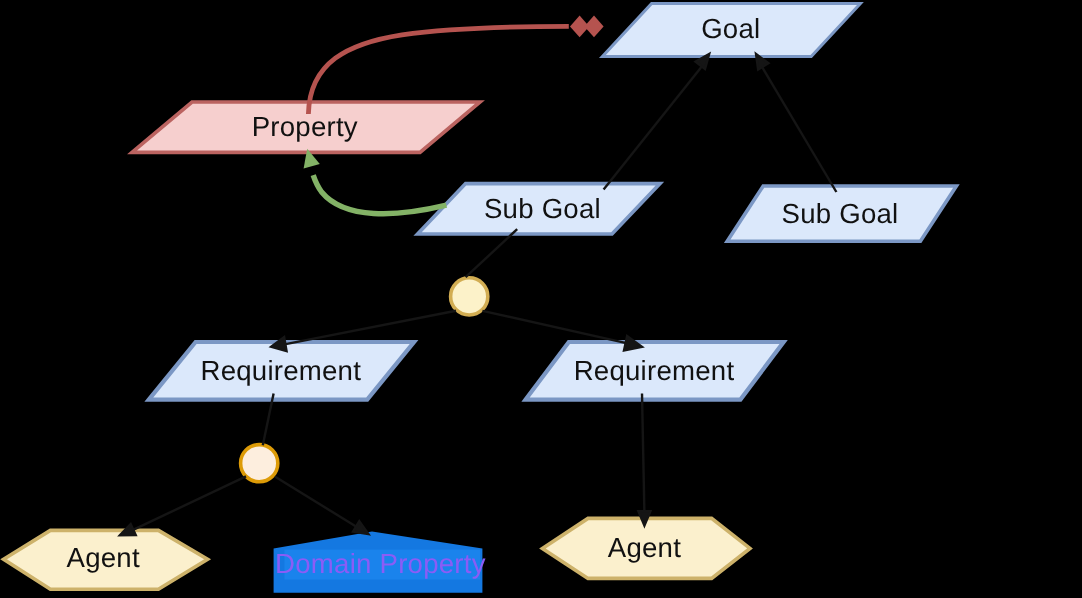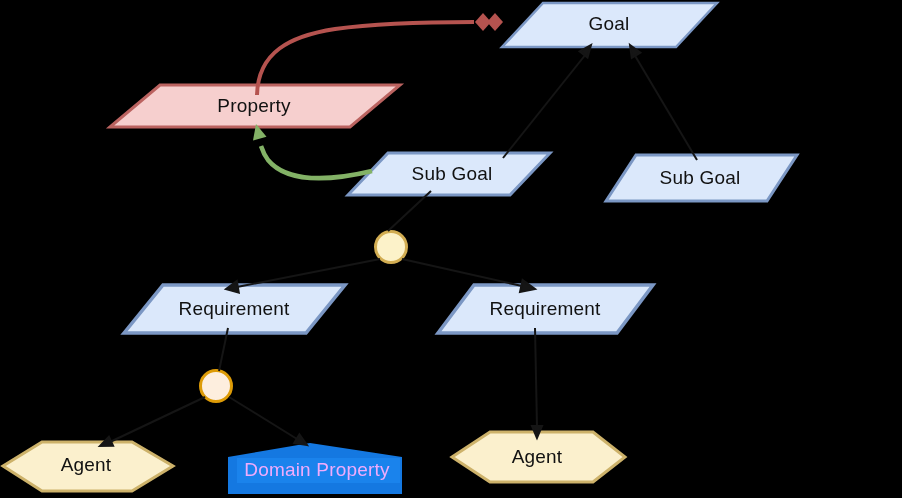--- a/index.html
+++ b/index.html
@@ -1,21 +1,21 @@
 <!DOCTYPE html>
 <html><head>
 <meta charset="utf-8">
 <style>
   html,body{margin:0;padding:0;background:#000;}
   #stage{position:relative;width:902px;height:498px;background:#000;overflow:hidden;
          font-family:"Liberation Sans","DejaVu Sans",sans-serif;}
   #stage svg{position:absolute;left:0;top:0;}
-  .lbl{position:absolute;transform:translate(-50%,-50%);font-size:19px;color:#111;
+  .lbl{position:absolute;transform:translate(-50%,-50%);font-size:23px;color:#111;
        white-space:nowrap;letter-spacing:.2px;}
-  .lbl.light{color:#f0abfc;}
+  .lbl.light{color:#8b5cf6;}
 </style>
 </head>
 <body>
 
 <div id="stage">
   <svg width="902" height="498" viewBox="0 0 902 498">
 
     <polygon points="502,47 543,3 717,3 676,47" stroke-width="2.5" fill="#dbe8fb" stroke="#7b97c4"></polygon>
 
     <polygon points="110,127 160,85 400,85 350,127" stroke-width="3" fill="#f6cfce" stroke="#bb6360"></polygon>

